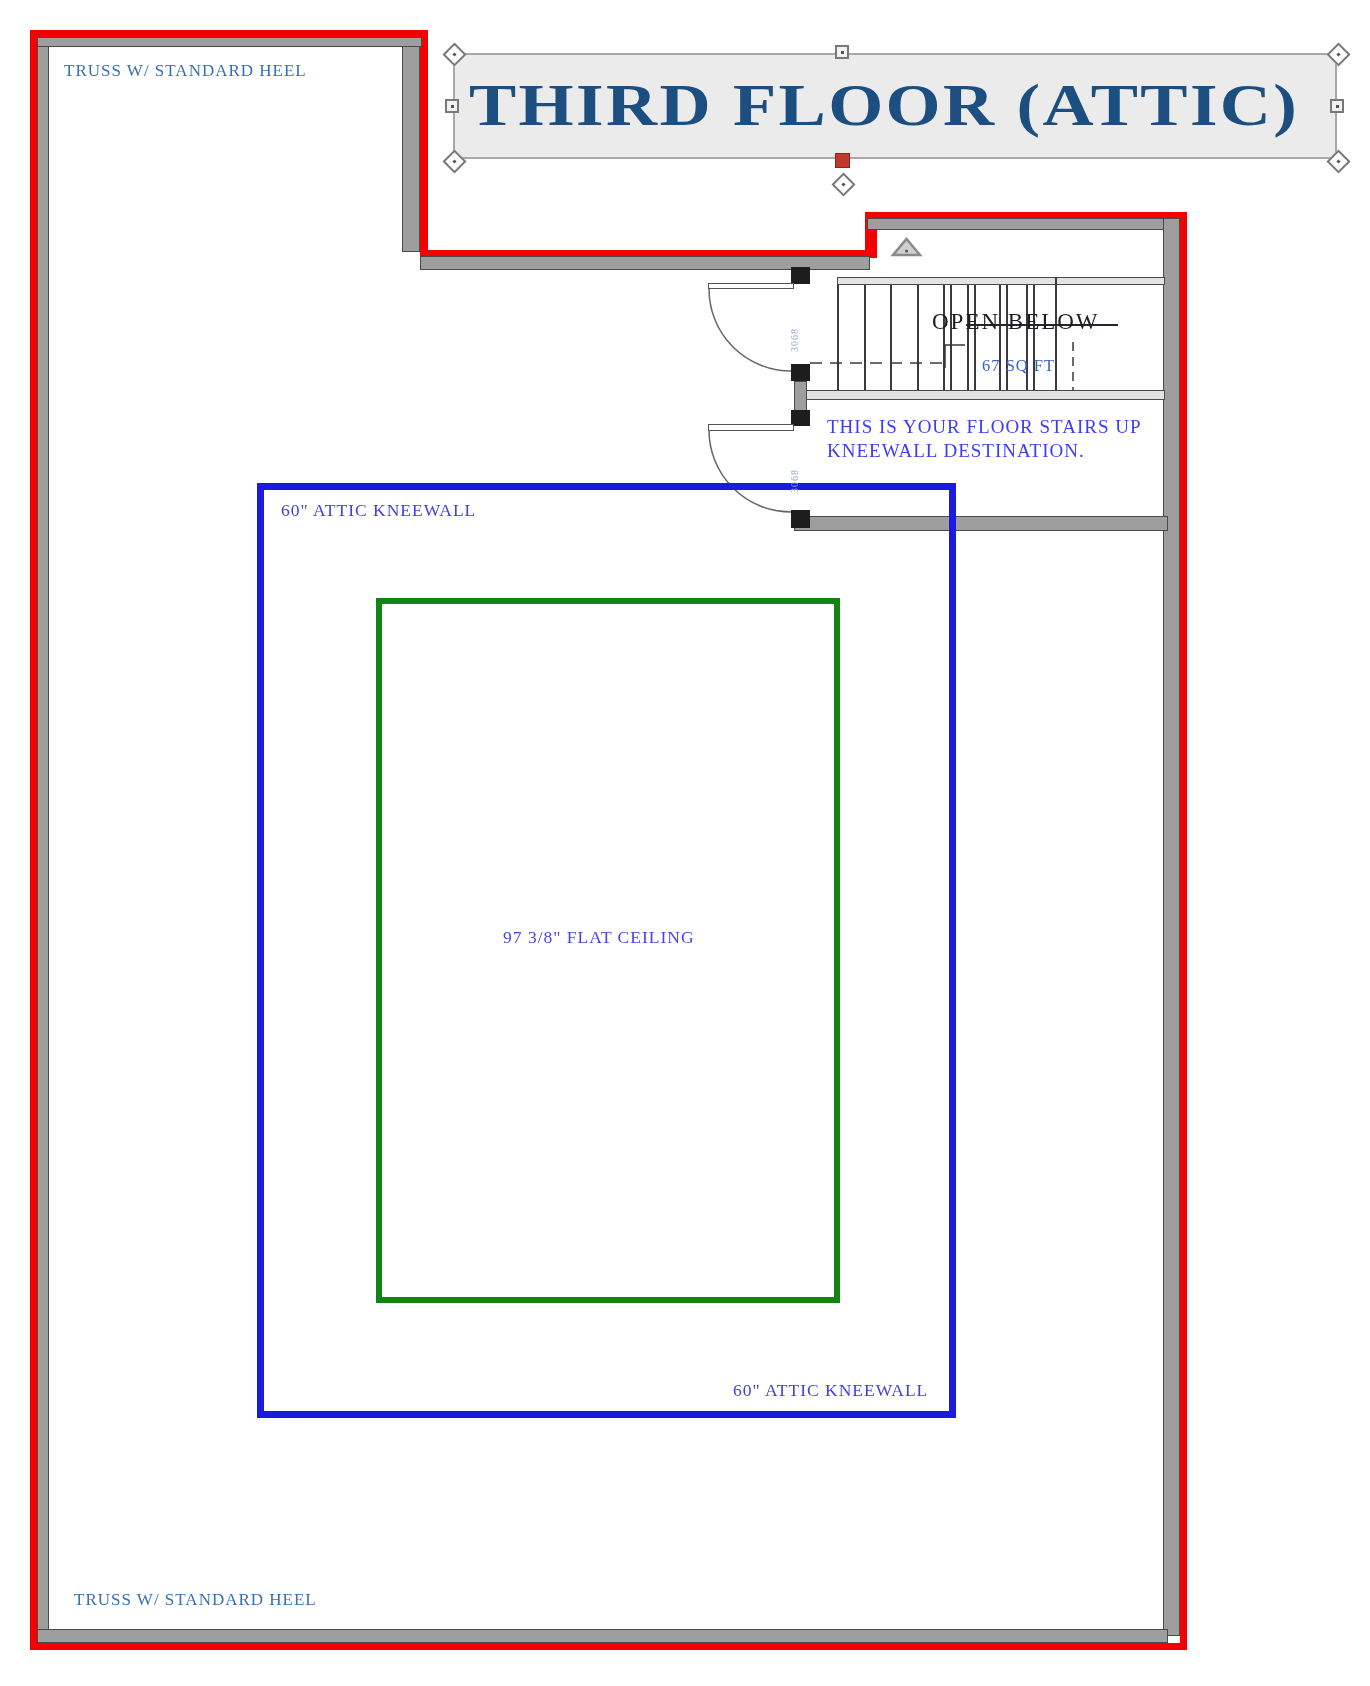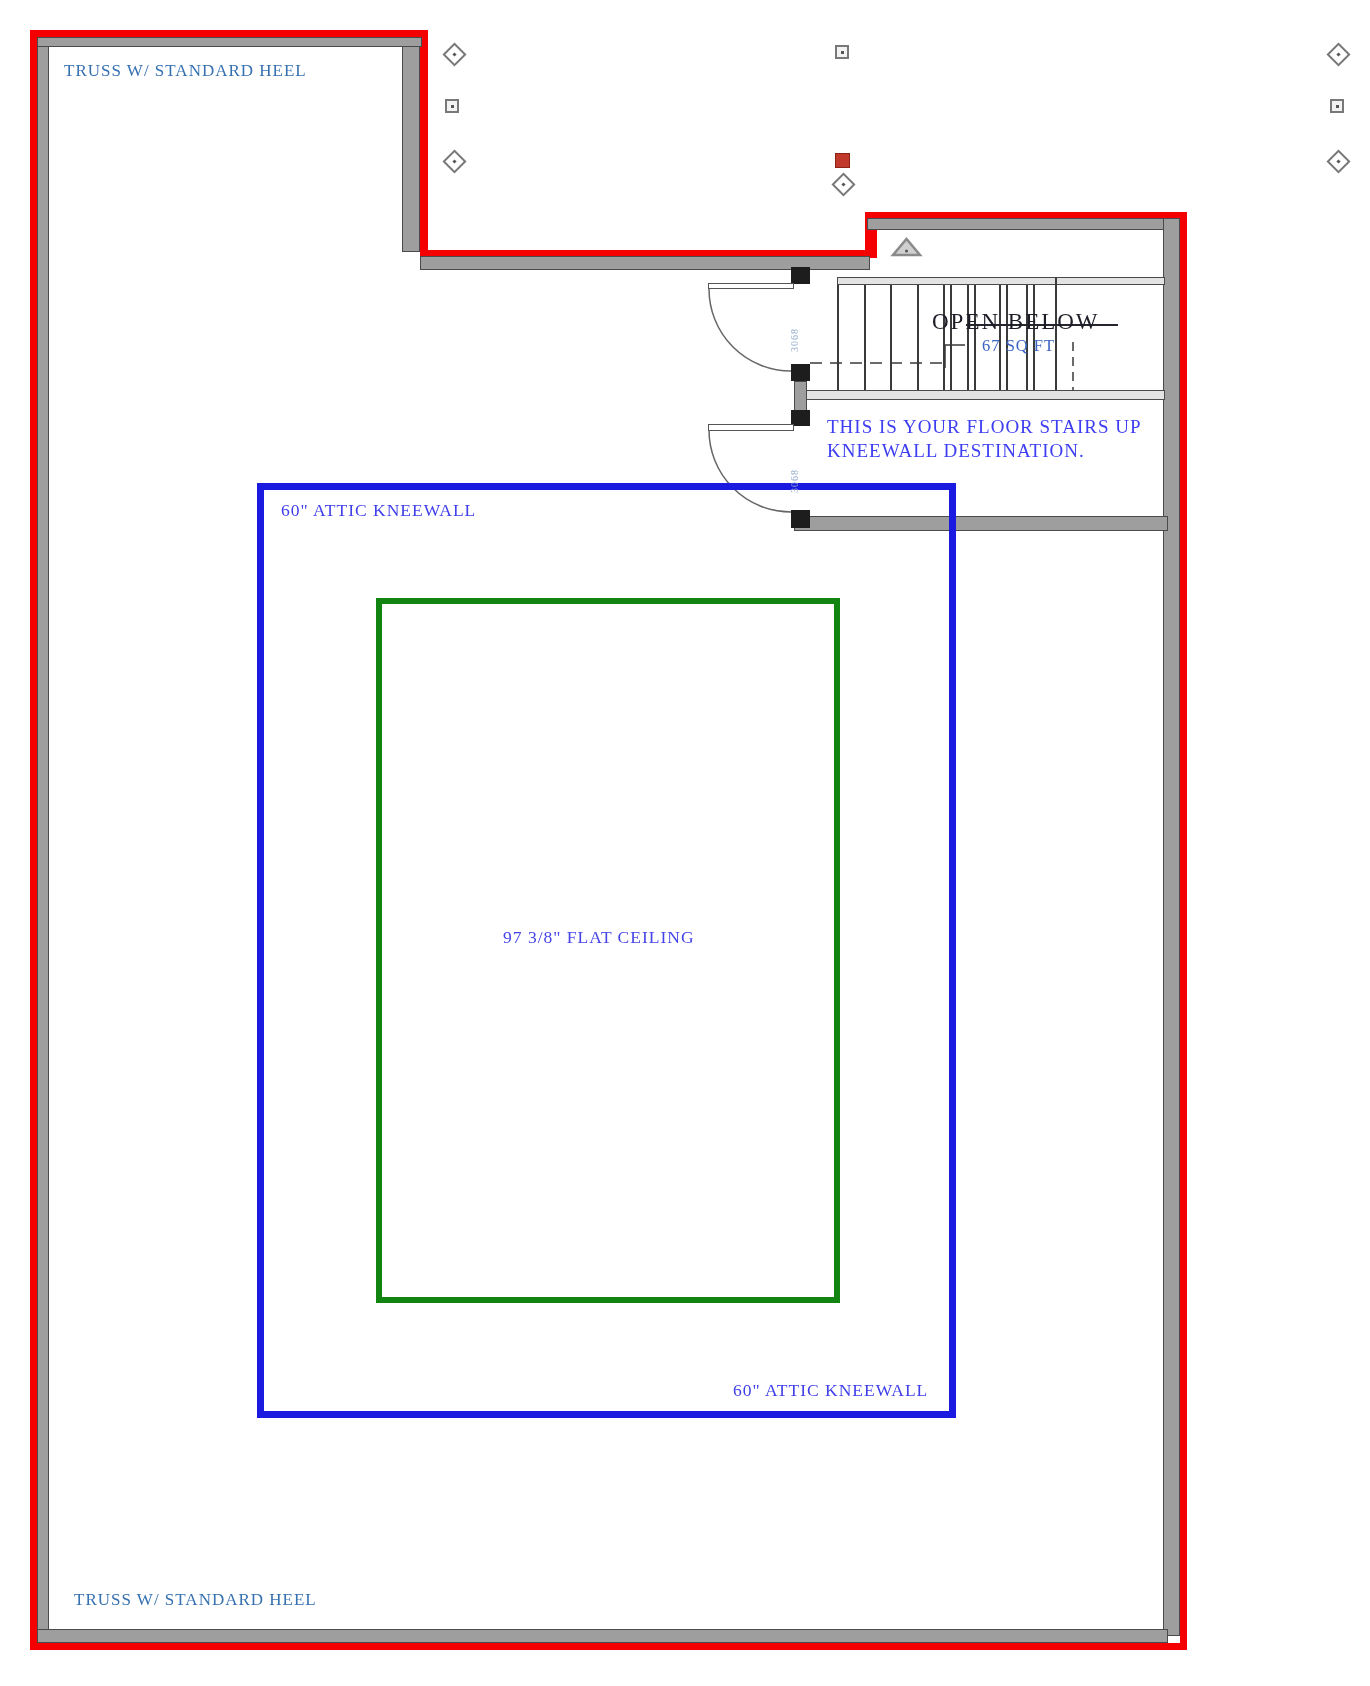--- a/index.html
+++ b/index.html
@@ -103,30 +103,33 @@
     <path d="M966,325 H1118" fill="none" stroke="#26262e" stroke-width="2"></path>
     <polygon points="893,255 920,255 906.5,239" fill="#cfcfcf" stroke="#8a8a8a" stroke-width="2.5"></polygon>
     <circle cx="906.5" cy="251" r="1.5" fill="#555"></circle>
   </svg>
 
   <div id="kneewall-rect" class="refrect"></div>
   <div id="ceiling-rect" class="refrect"></div>
 
   <div class="ann steel" style="left:64px;top:61px;">TRUSS W/ STANDARD HEEL</div>
   <div class="ann openbelow" style="left:932px;top:309px;text-align:center;">OPEN BELOW</div>
-  <div class="ann sqft" style="left:982px;top:336px;">67 SQ FT</div>
+  <div class="ann sqft" style="left:982px;top:356px;">67 SQ FT</div>
   <div class="ann blue" style="left:827px;top:416px;">THIS IS YOUR FLOOR STAIRS UP</div>
   <div class="ann blue" style="left:827px;top:440px;">KNEEWALL DESTINATION.</div>
   <div class="ann kneewall" style="left:281px;top:500px;">60" ATTIC KNEEWALL</div>
   <div class="ann doorsize" style="left:789px;top:308px;width:15px;height:64px;">3068</div>
   <div class="ann doorsize" style="left:789px;top:449px;width:15px;height:64px;">3068</div>
   <div class="ann ceiling" style="left:503px;top:927px;">97 3/8" FLAT CEILING</div>
   <div class="ann kneewall" style="left:733px;top:1380px;">60" ATTIC KNEEWALL</div>
   <div class="ann steel" style="left:74px;top:1590px;">TRUSS W/ STANDARD HEEL</div>
 
+  <div id="title-box">
+    <div id="title-text">THIRD FLOOR (ATTIC)</div>
+  </div>
 
   <div class="handle diamond" style="left:446px;top:46px;"></div>
   <div class="handle diamond" style="left:1330px;top:46px;"></div>
   <div class="handle diamond" style="left:446px;top:153px;"></div>
   <div class="handle diamond" style="left:1330px;top:153px;"></div>
   <div class="handle sq" style="left:835px;top:45px;"></div>
   <div class="handle sq" style="left:445px;top:99px;"></div>
   <div class="handle sq" style="left:1330px;top:99px;"></div>
   <div class="handle redsq" style="left:835px;top:153px;"></div>
   <div class="handle diamond" style="left:835px;top:176px;"></div>

